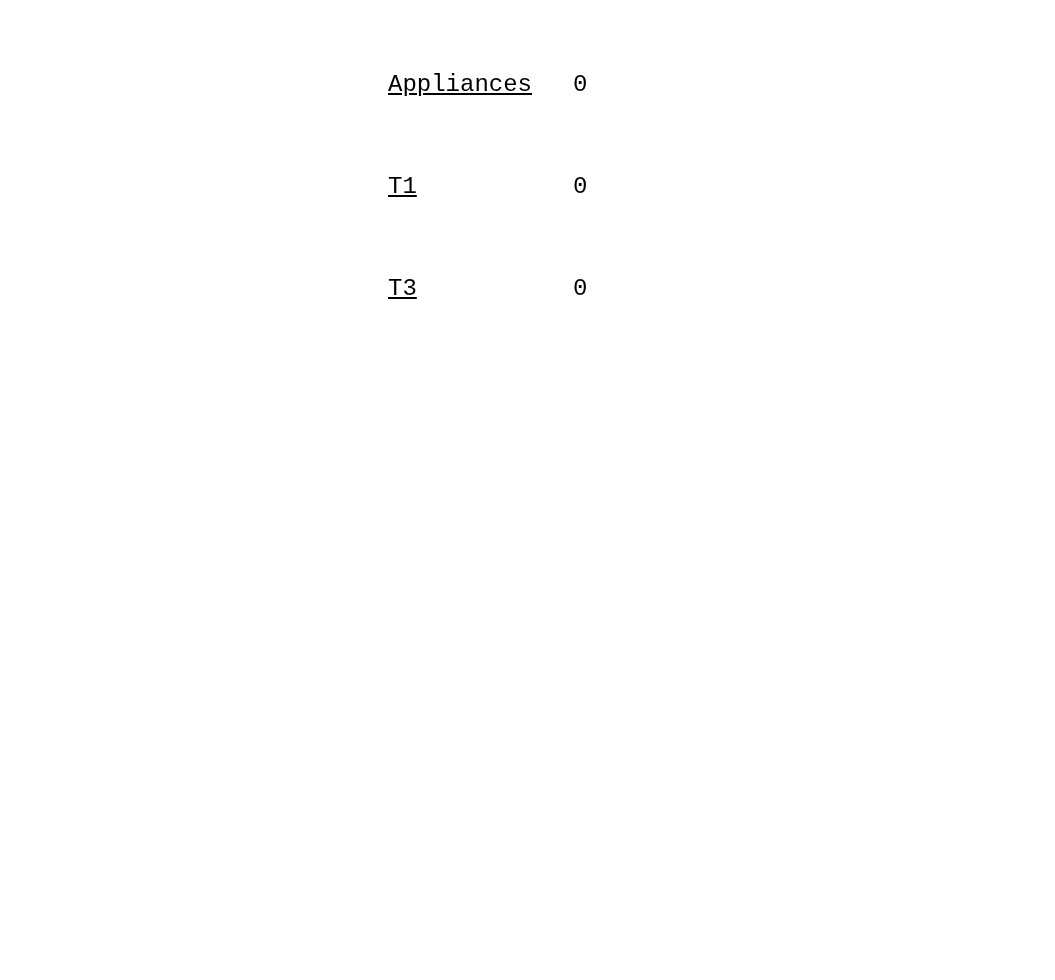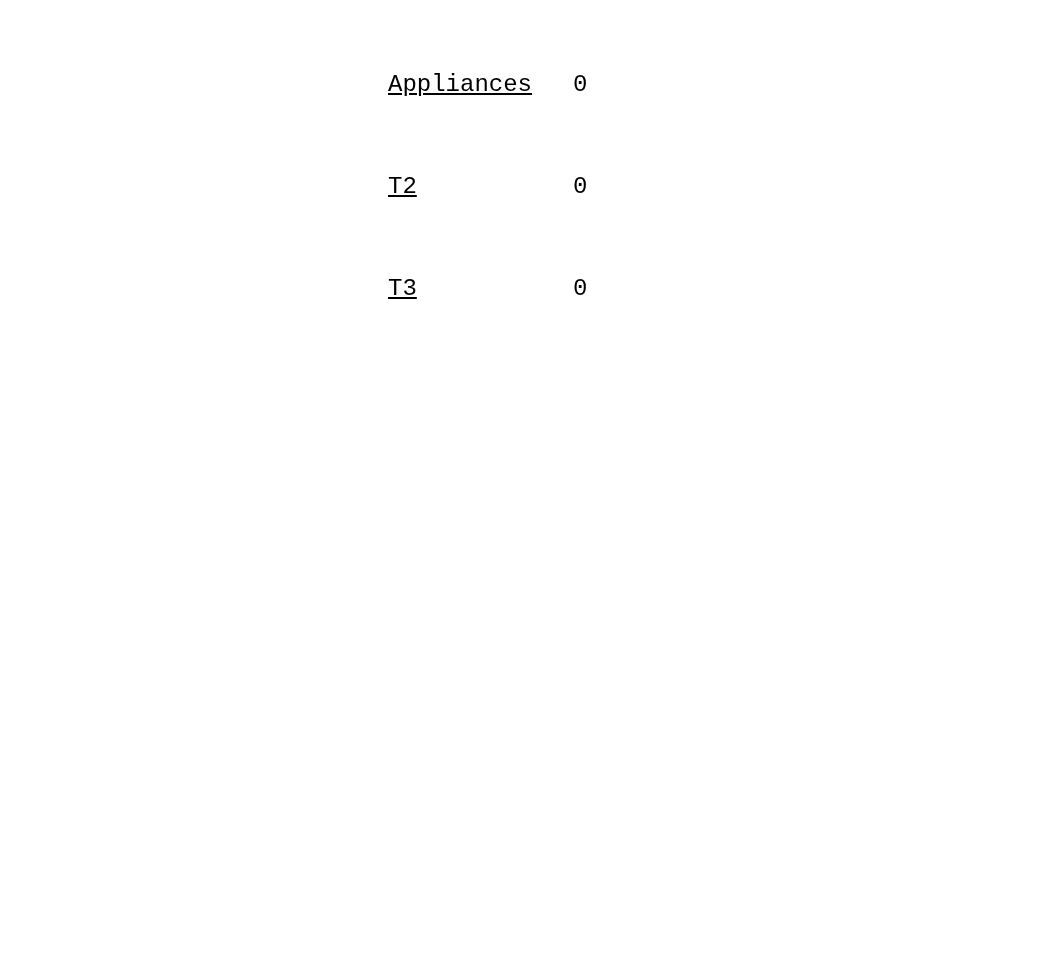--- a/index.html
+++ b/index.html
@@ -30,21 +30,21 @@
     .value {
       display: inline-block;
       text-align: right;
     }
   </style>
 </head>
 <body>
 
 <div class="output">
   <span class="row"><span class="label">Appliances</span><span class="value">0</span></span>
-  <span class="row"><span class="label">T2</span><span class="value">0</span></span>
+  <span class="row"><span class="label">T1</span><span class="value">0</span></span>
   <span class="row"><span class="label">T3</span><span class="value">0</span></span>
   
   
   
   
   
   
   
   
   

